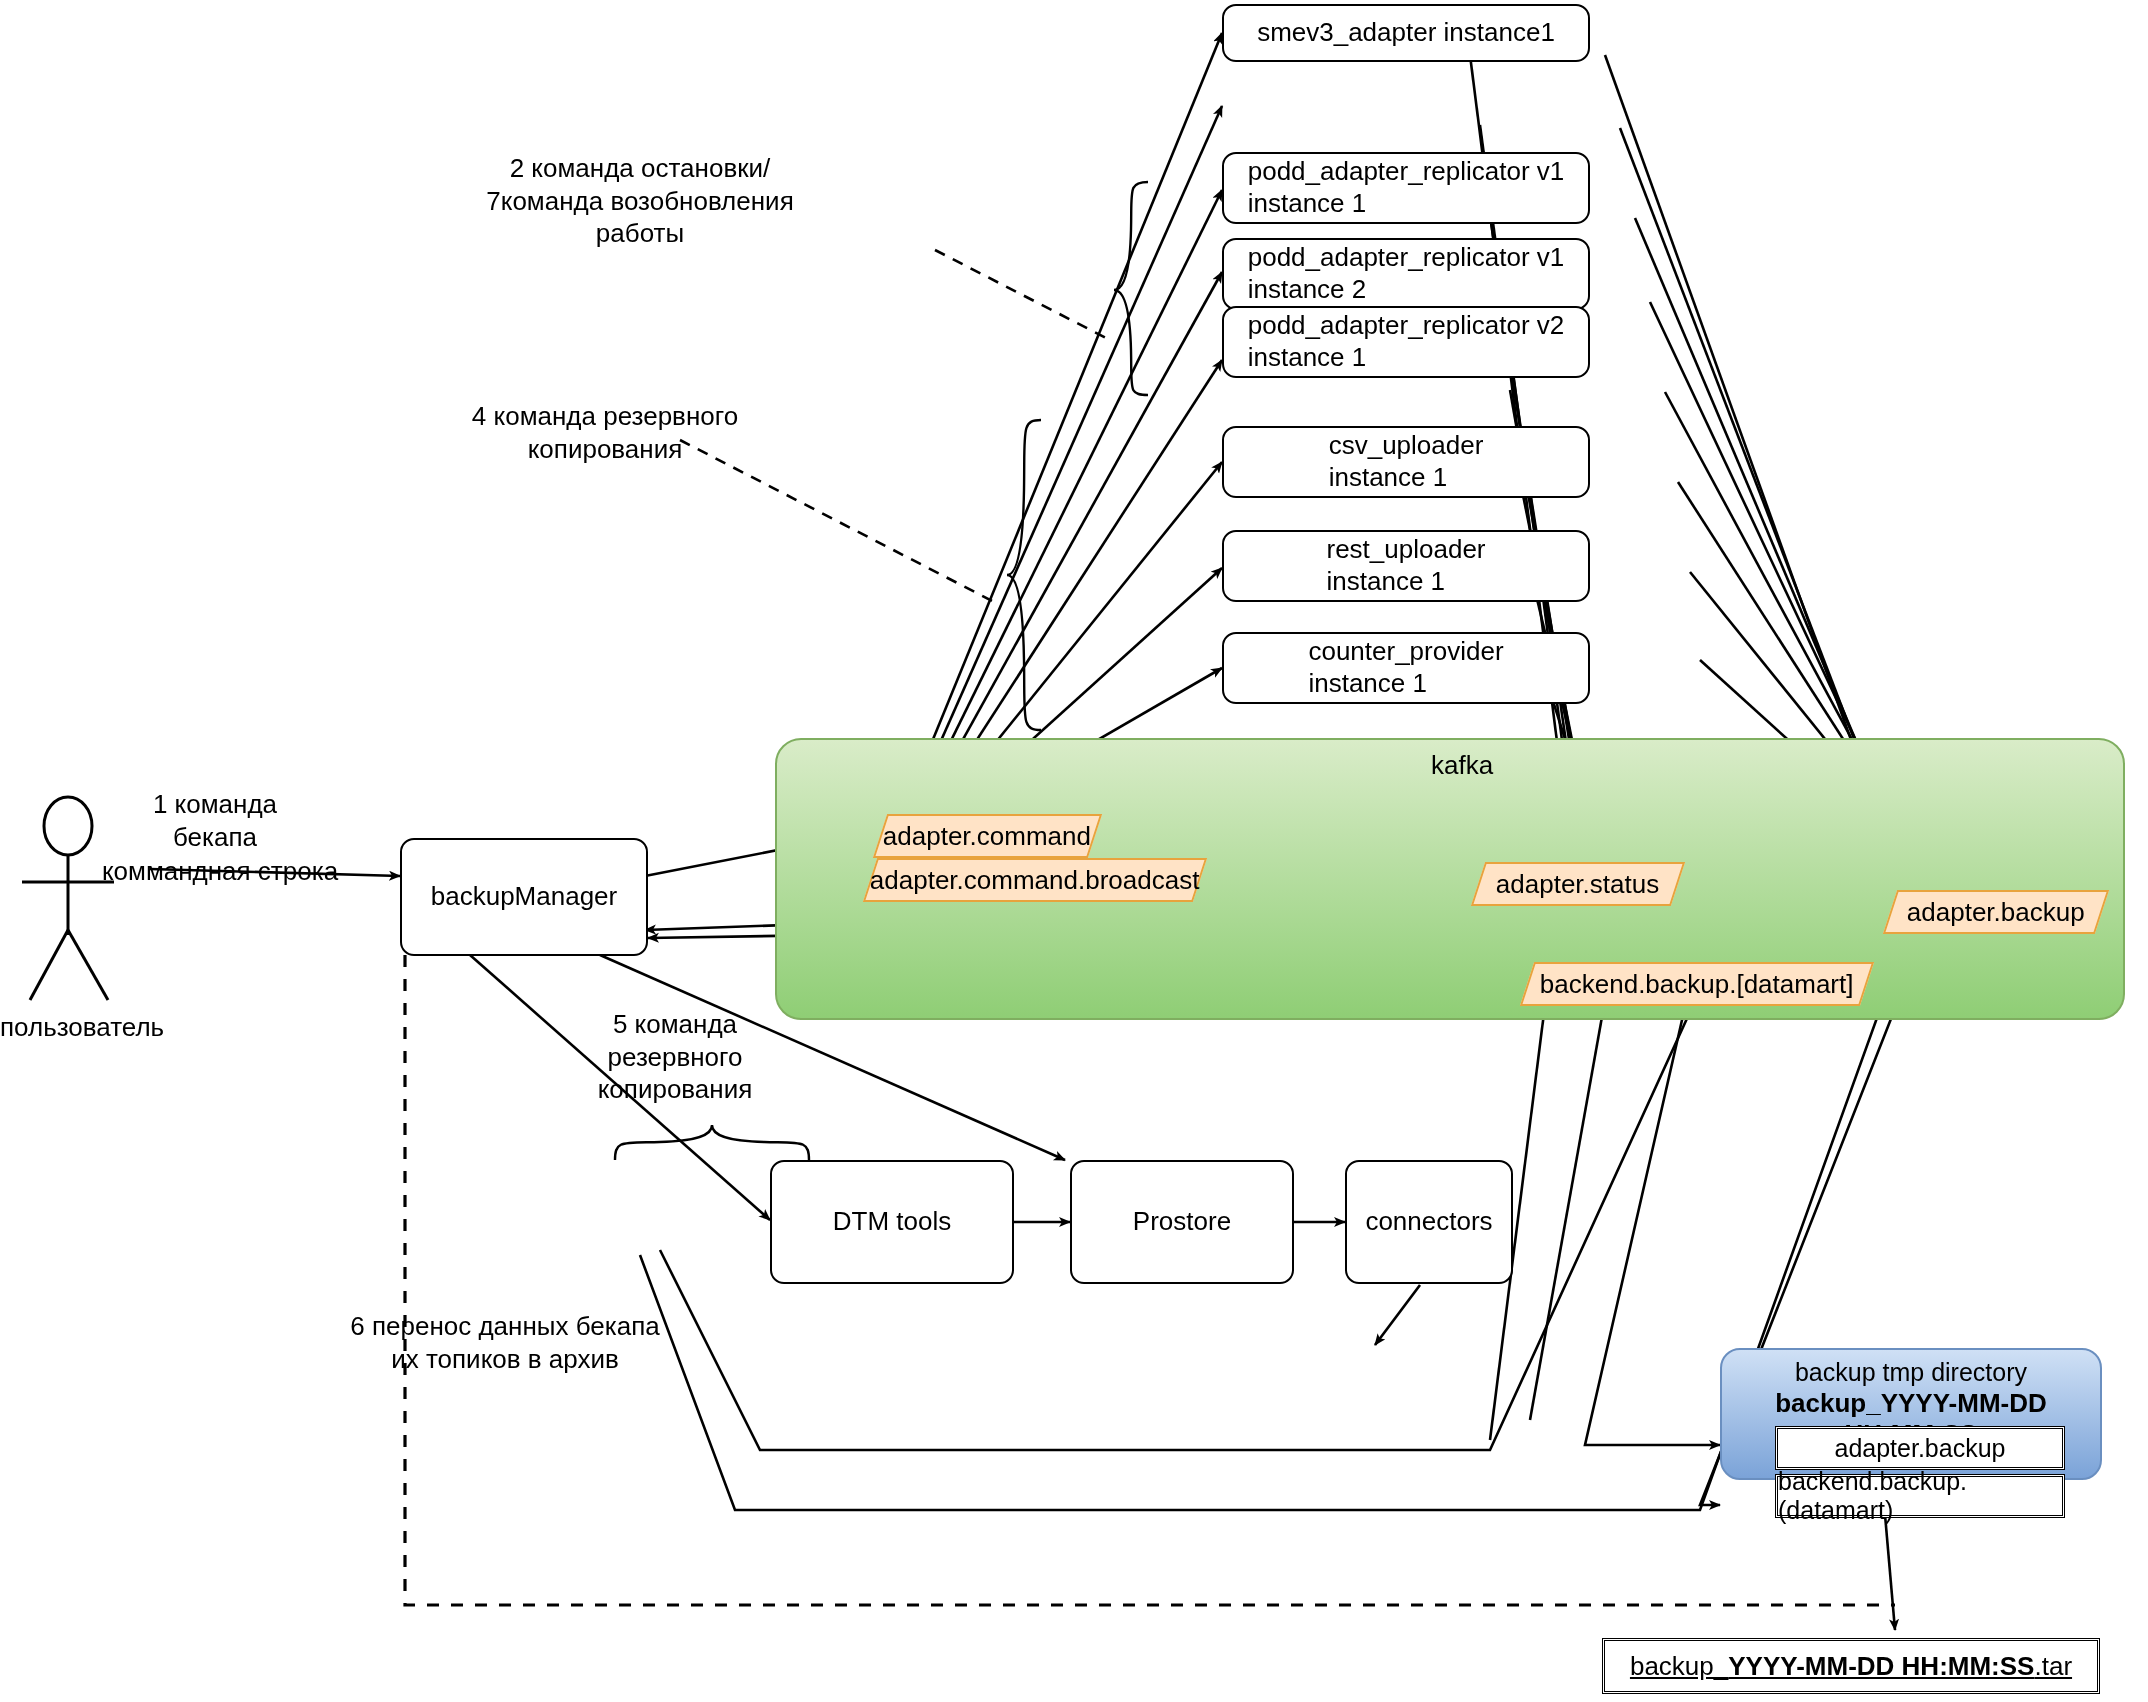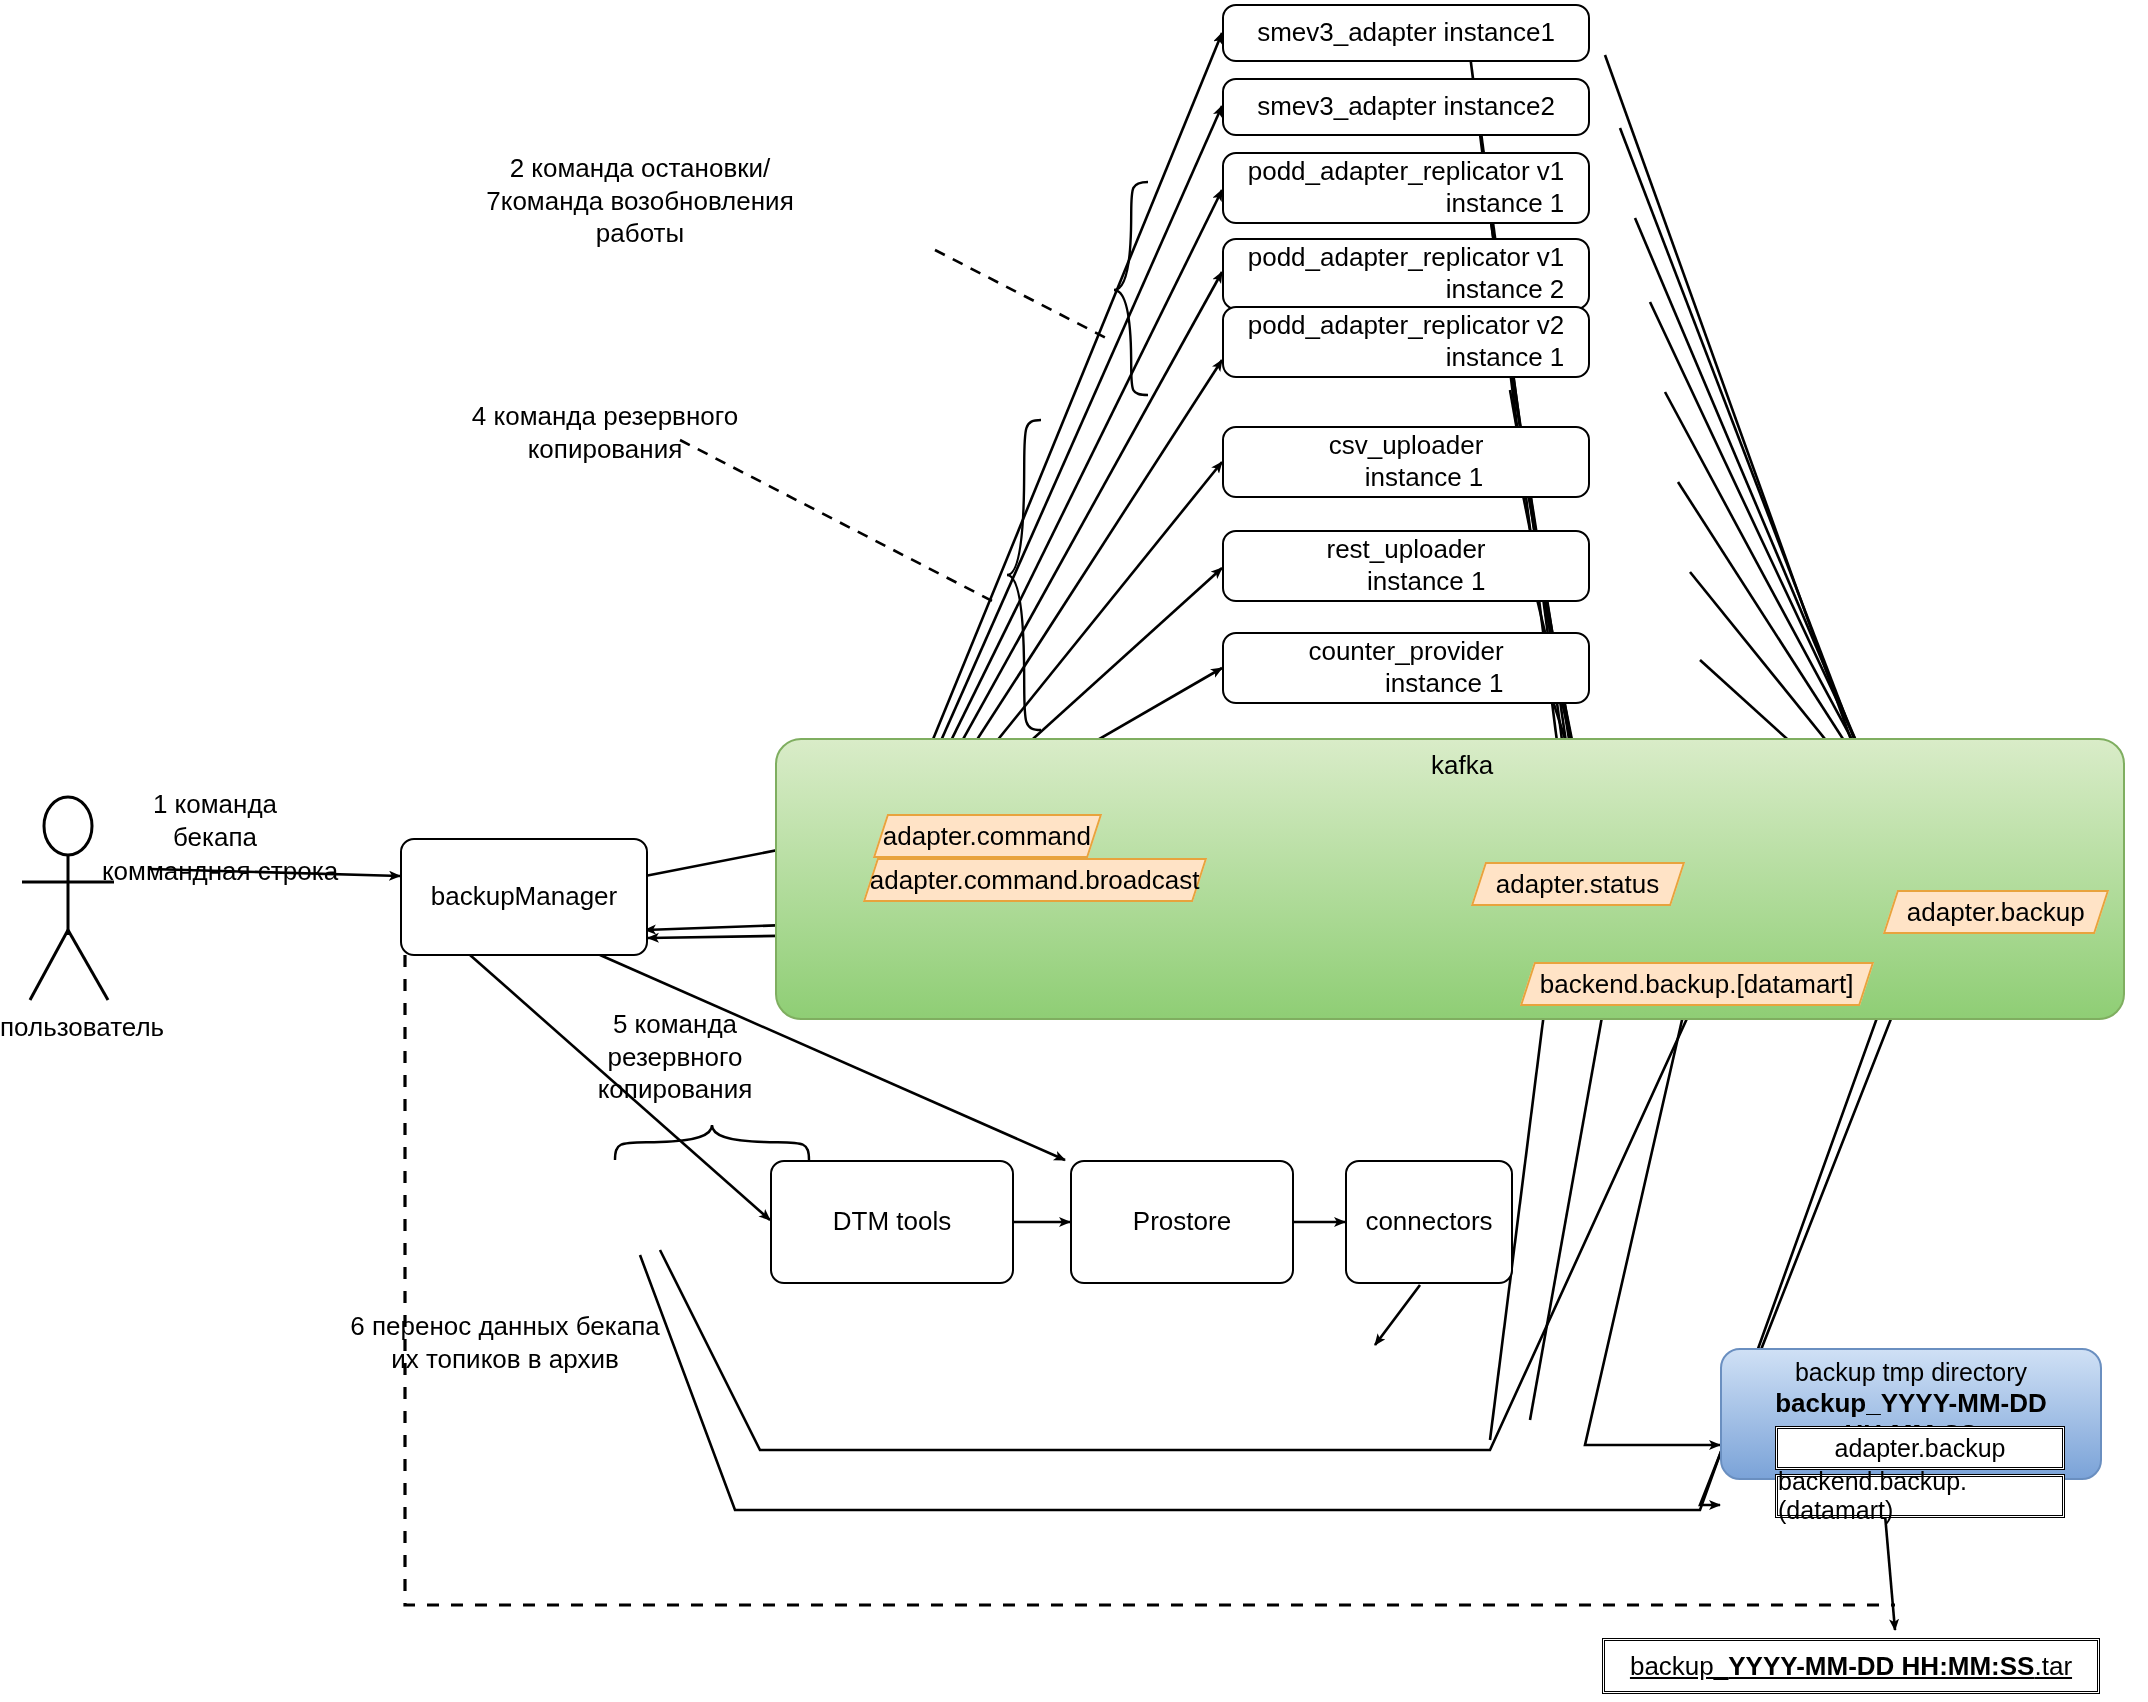--- a/index.html
+++ b/index.html
@@ -1,20 +1,20 @@
 <!DOCTYPE html>
 <html><head>
 <meta charset="utf-8">
 <style>
   html,body{margin:0;padding:0;background:#ffffff;}
   #root{position:relative;width:2148px;height:1702px;background:#ffffff;
         font-family:"Liberation Sans",sans-serif;overflow:hidden;}
   svg#canvas{position:absolute;left:0;top:0;width:2148px;height:1702px;}
   .nodebox{position:absolute;background:#ffffff;border:2px solid #000;border-radius:14px;
-           display:flex;align-items:center;justify-content:center;text-align:right;
+           display:flex;align-items:center;justify-content:center;text-align:left;
            font-size:26px;color:#000;line-height:1.22;box-sizing:border-box;}
   .topic{position:absolute;background:#ffe3c6;border:2px solid #e8a33d;
          display:flex;align-items:center;justify-content:center;text-align:center;
          font-size:26px;color:#000;box-sizing:border-box;
          transform:skewX(-18deg);}
   .topic > span{transform:skewX(18deg);white-space:nowrap;}
   .lbl{position:absolute;font-size:26px;color:#000;text-align:center;line-height:1.25;
        white-space:pre-line;}
   .kafka{position:absolute;border-radius:26px;border:2px solid #7fae60;
          background:linear-gradient(180deg,#d9ecc8 0%,#8fce75 100%);box-sizing:border-box;}
@@ -173,23 +173,20 @@
     </div>
 
   <div class="topic" style="left:1527px;top:962px;width:340px;height:44px;">
     <span>backend.backup.[datamart]</span>
     </div>
 
   <div class="nodebox" style="left:1222px;top:4px;width:368px;height:58px;">
     <div><span>smev3_adapter instance1</span></div>
     </div>
 
-  <div class="nodebox" style="left:1222px;top:78px;width:368px;height:58px;">
-    <div><span>smev3_adapter instance2</span></div>
-    </div>
 
   <div class="nodebox" style="left:1222px;top:152px;width:368px;height:72px;">
     <div><span>podd_adapter_replicator v1</span><br>
          <span>instance 1</span></div>
     </div>
 
   <div class="nodebox" style="left:1222px;top:238px;width:368px;height:72px;">
     <div><span>podd_adapter_replicator v1</span><br>
          <span>instance 2</span></div>
     </div>

